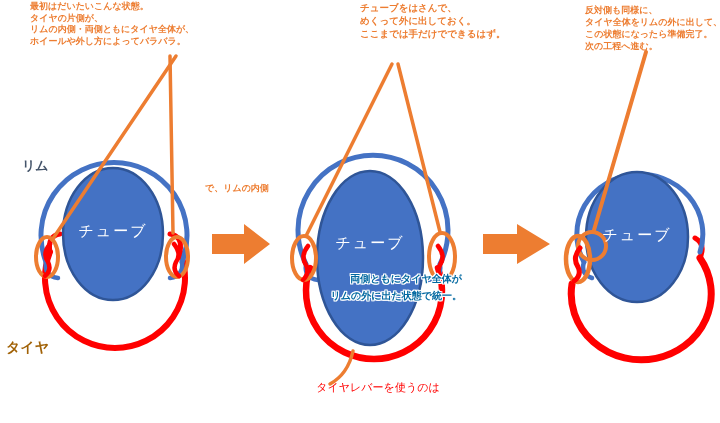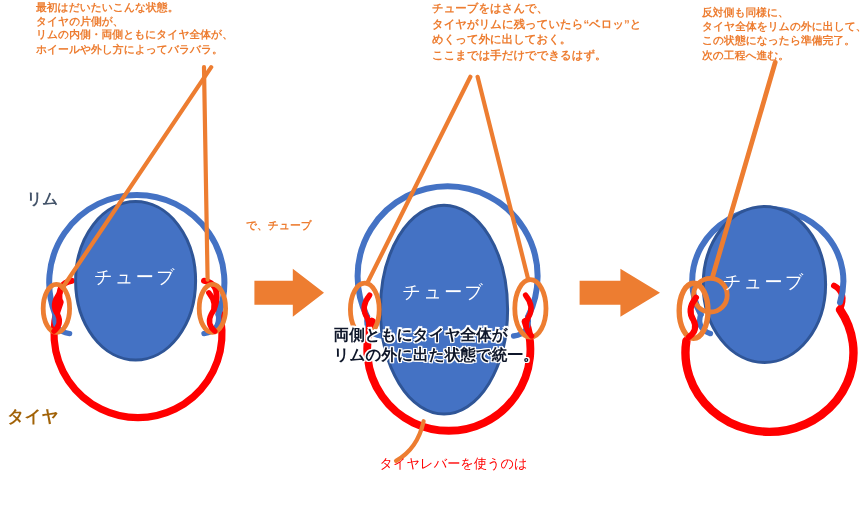--- a/index.html
+++ b/index.html
@@ -15,22 +15,22 @@
   .note-mid{left:360px;top:1px;font-size:9.5px;line-height:13px;}
   .note-right{left:585px;top:4px;font-size:9px;line-height:12px;}
   .arrow-caption{position:absolute;left:205px;top:182px;font-size:9px;color:#ED7D31;font-weight:bold;}
   .tube-label{position:absolute;width:110px;text-align:center;color:#ffffff;font-size:15px;letter-spacing:2px;}
   .tube1{left:58px;top:222px;}
   .tube2{left:315px;top:234px;}
   .tube3{left:582px;top:226px;}
   .rim-label{position:absolute;left:22px;top:157px;font-size:13px;font-weight:bold;color:#44546A;}
   .tire-label{position:absolute;left:6px;top:339px;font-size:14px;font-weight:bold;color:#a16207;}
   .unify-label{
-    position:absolute;left:278px;top:271px;width:184px;text-align:left;
-    color:#0f172a;font-weight:bold;font-size:13px;line-height:16.5px;
+    position:absolute;left:278px;top:271px;width:184px;text-align:right;
+    color:#0369a1;font-weight:bold;font-size:10px;line-height:16.5px;
     text-shadow:-1px -1px 0 #fff,1px -1px 0 #fff,-1px 1px 0 #fff,1px 1px 0 #fff,0 -1px 0 #fff,0 1px 0 #fff,-1px 0 0 #fff,1px 0 0 #fff;
   }
   .bottom-warning{
     position:absolute;left:298px;top:380px;width:160px;text-align:center;
     color:#FF0000;font-weight:normal;font-size:11px;line-height:14px;
   }
 </style>
 </head>
 <body>
 
@@ -88,33 +88,32 @@
 
   <div class="note note-left">
     <div>最初はだいたいこんな状態。</div>
     <div>タイヤの片側が、</div>
     <div>リムの内側・両側ともにタイヤ全体が、</div>
     <div>ホイールや外し方によってバラバラ。</div>
   </div>
 
   <div class="note note-mid">
     <div>チューブをはさんで、</div>
-    <div>タイヤがリムに残っていたら“ベロッ”と</div>
     <div>めくって外に出しておく。</div>
     <div>ここまでは手だけでできるはず。</div>
   </div>
 
   <div class="note note-right">
     <div>反対側も同様に、</div>
     <div>タイヤ全体をリムの外に出して、</div>
     <div>この状態になったら準備完了。</div>
     <div>次の工程へ進む。</div>
   </div>
 
-  <div class="arrow-caption">で、チューブ</div>
+  <div class="arrow-caption">で、リムの内側</div>
 
   <div class="rim-label">リム</div>
 
   <div class="tire-label">タイヤ</div>
 
   <div class="tube-label tube1">チューブ</div>
   <div class="tube-label tube2">チューブ</div>
   <div class="tube-label tube3">チューブ</div>
 
   <div class="unify-label">

